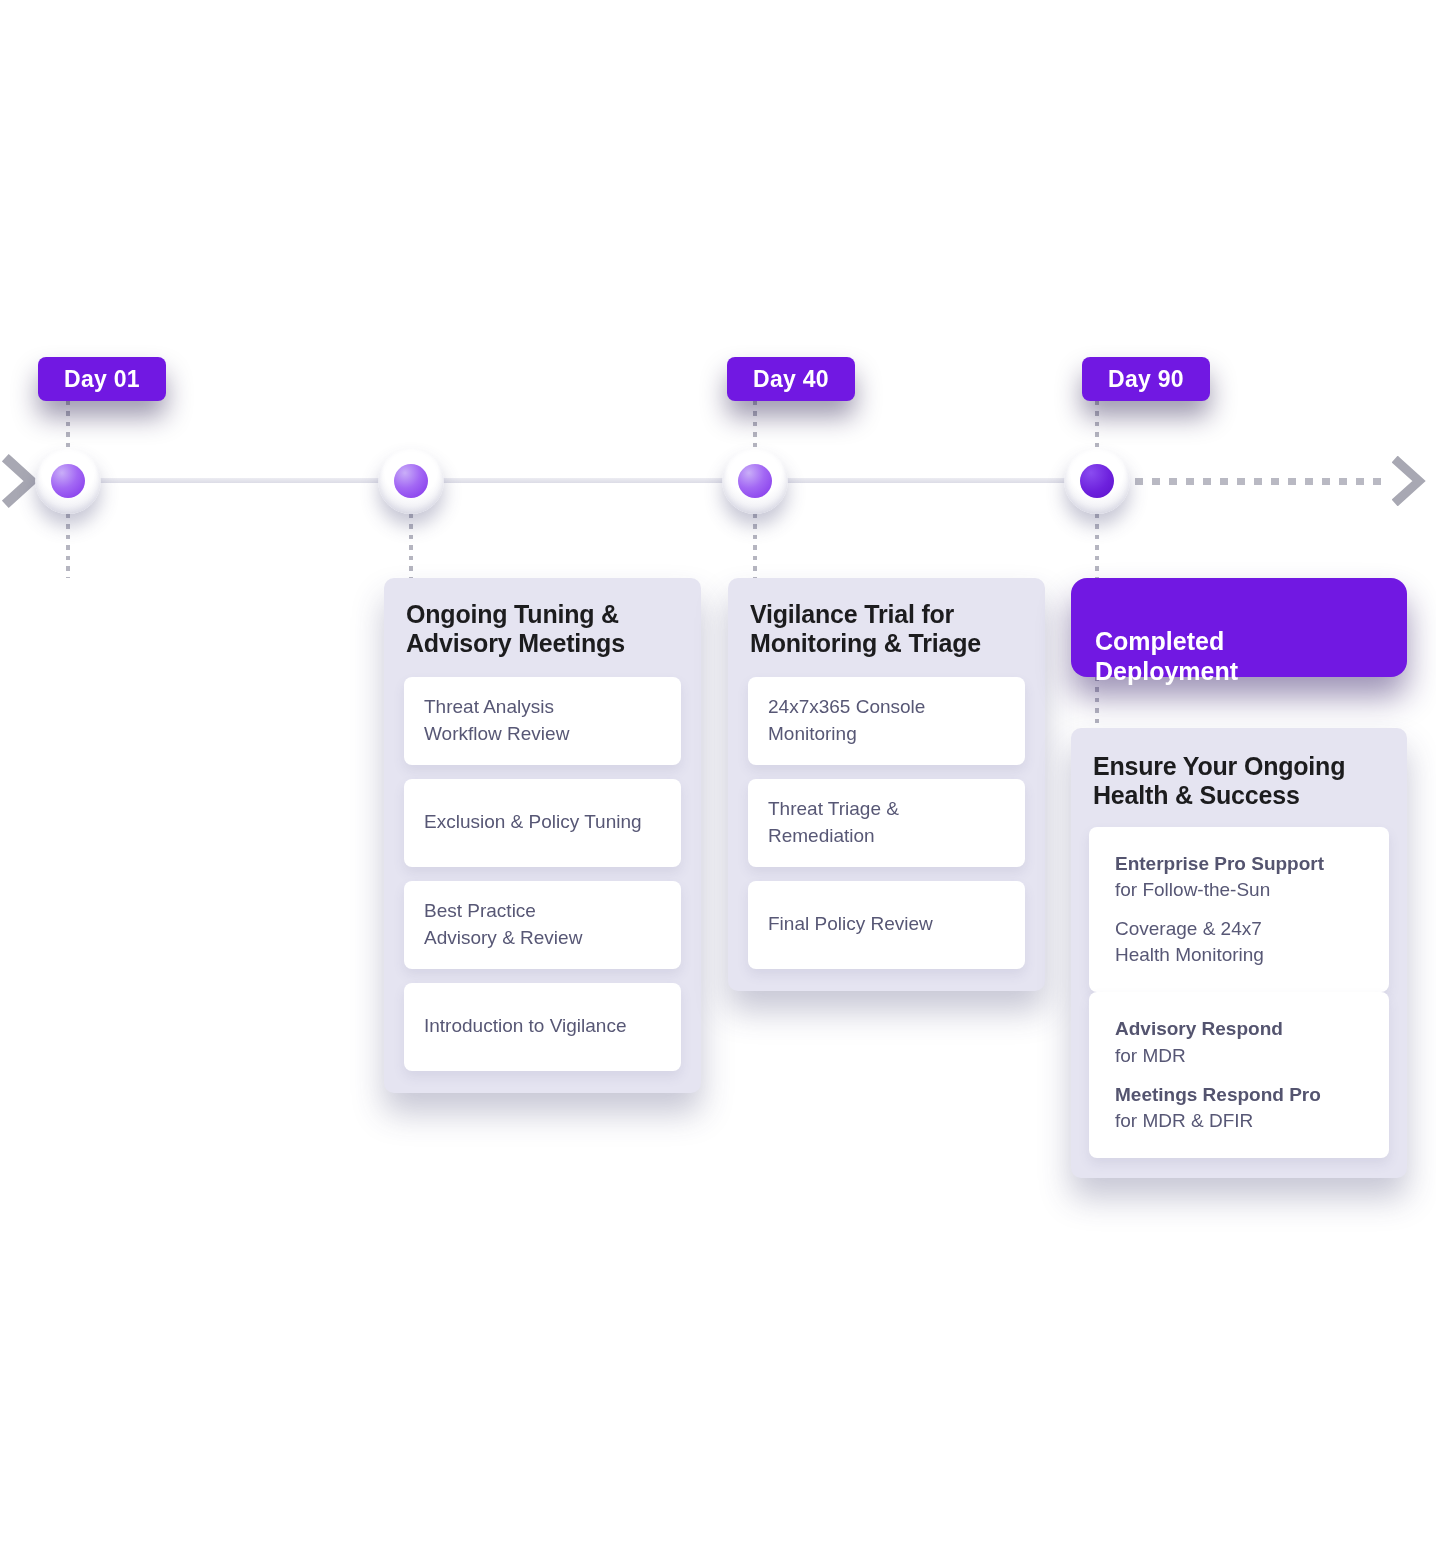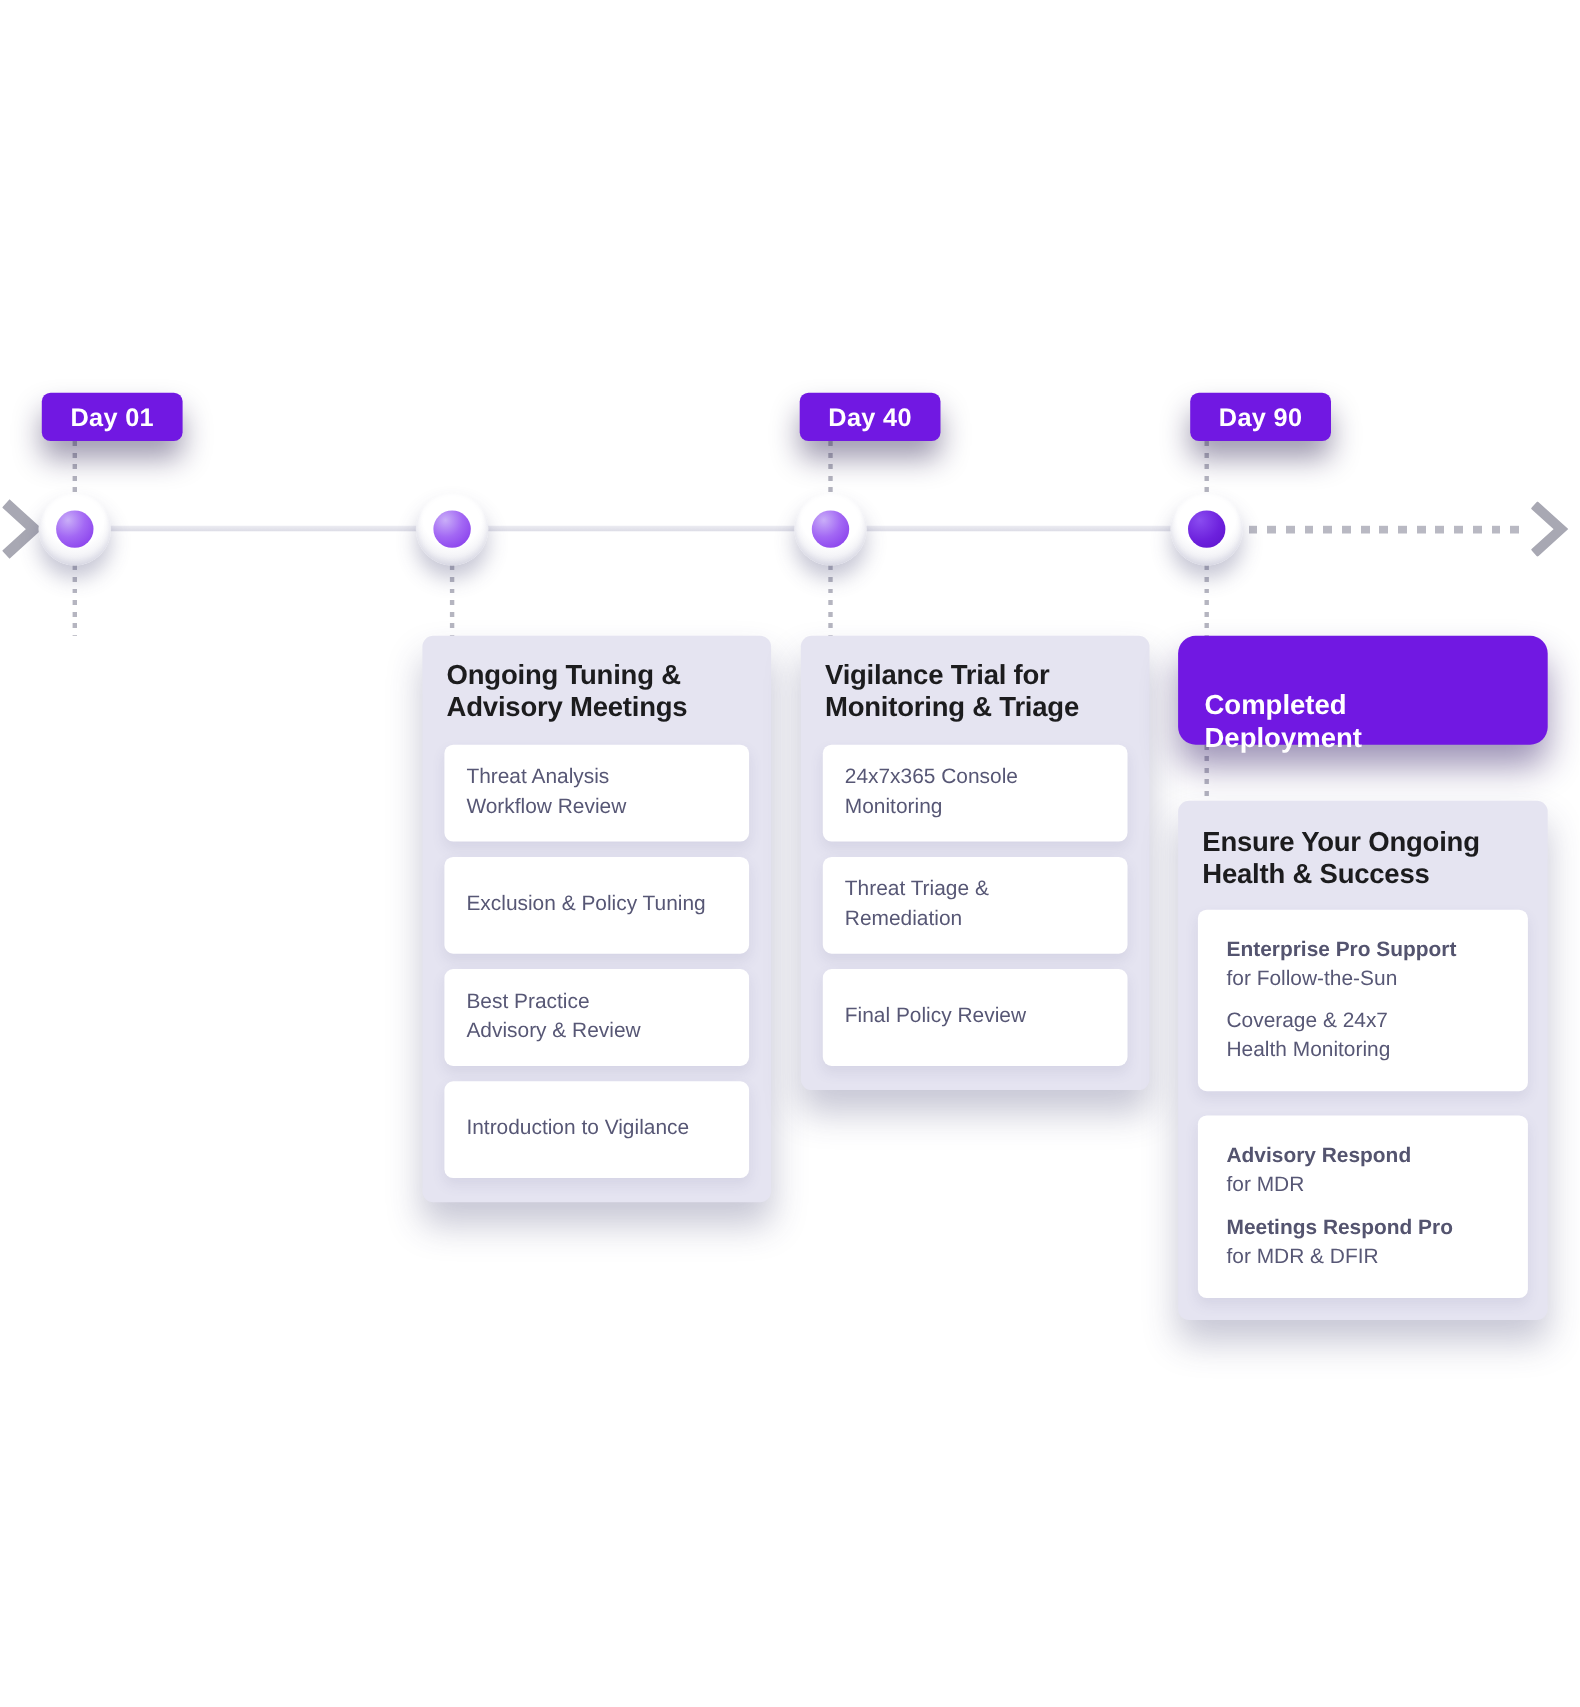--- a/index.html
+++ b/index.html
@@ -133,21 +133,20 @@
     border-radius: 10px;
     padding: 24px 18px 20px 18px;
     box-shadow: 0 20px 32px rgba(55, 55, 105, 0.28);
     z-index: 2;
   }
   .final-card .col-title { padding-left: 4px; margin-bottom: 16px; }
   .rich-card {
     background: #ffffff;
     border-radius: 8px;
     padding: 24px 26px;
-    margin-bottom: 22px;
     box-shadow: 0 6px 12px rgba(80, 80, 130, 0.10);
   }
   .rich-card:last-child { margin-bottom: 0; }
   .rich-line { font-size: 19px; color: #575775; line-height: 1.38; white-space: pre-line; }
   .rich-line.bold { font-weight: 700; color: #54546f; }
   .rich-gap { height: 13px; }
 </style>
 </head>
 <body>
 

